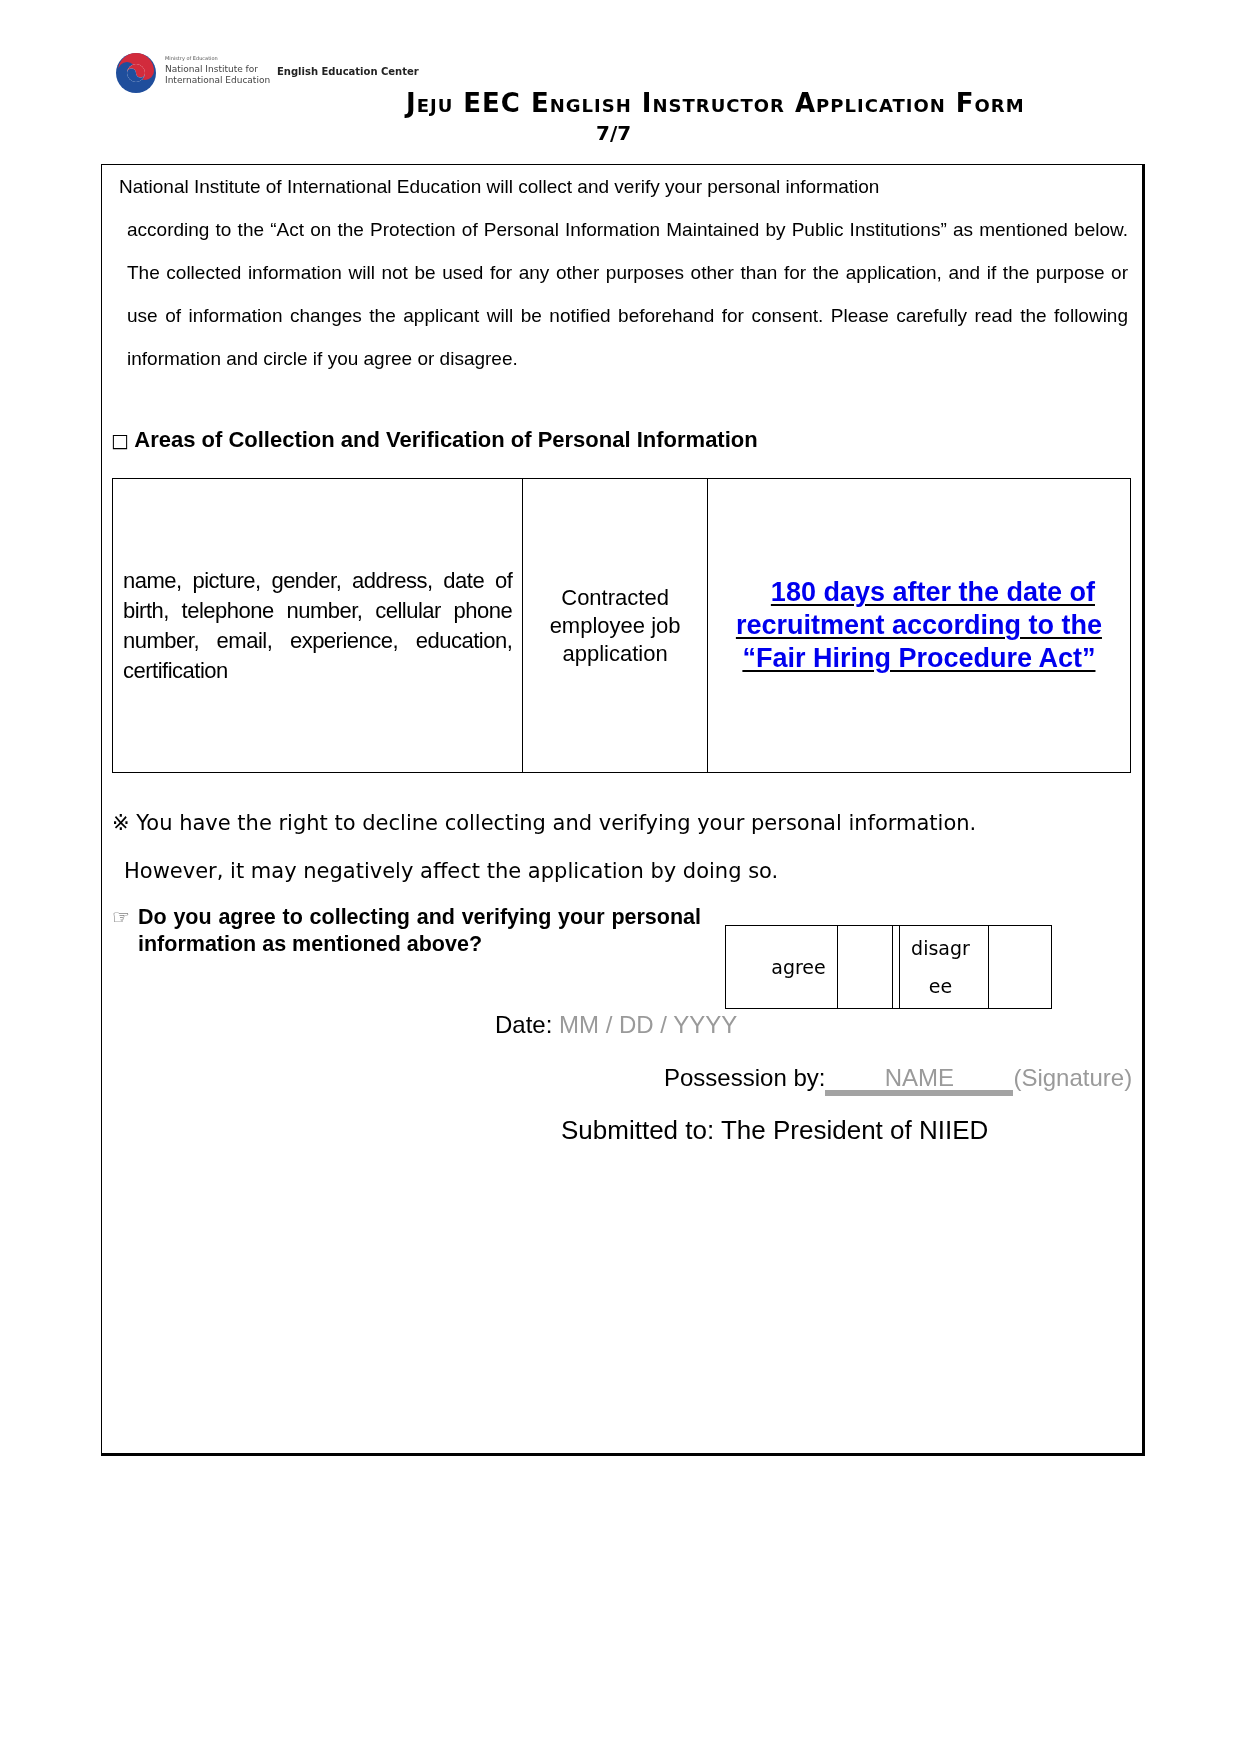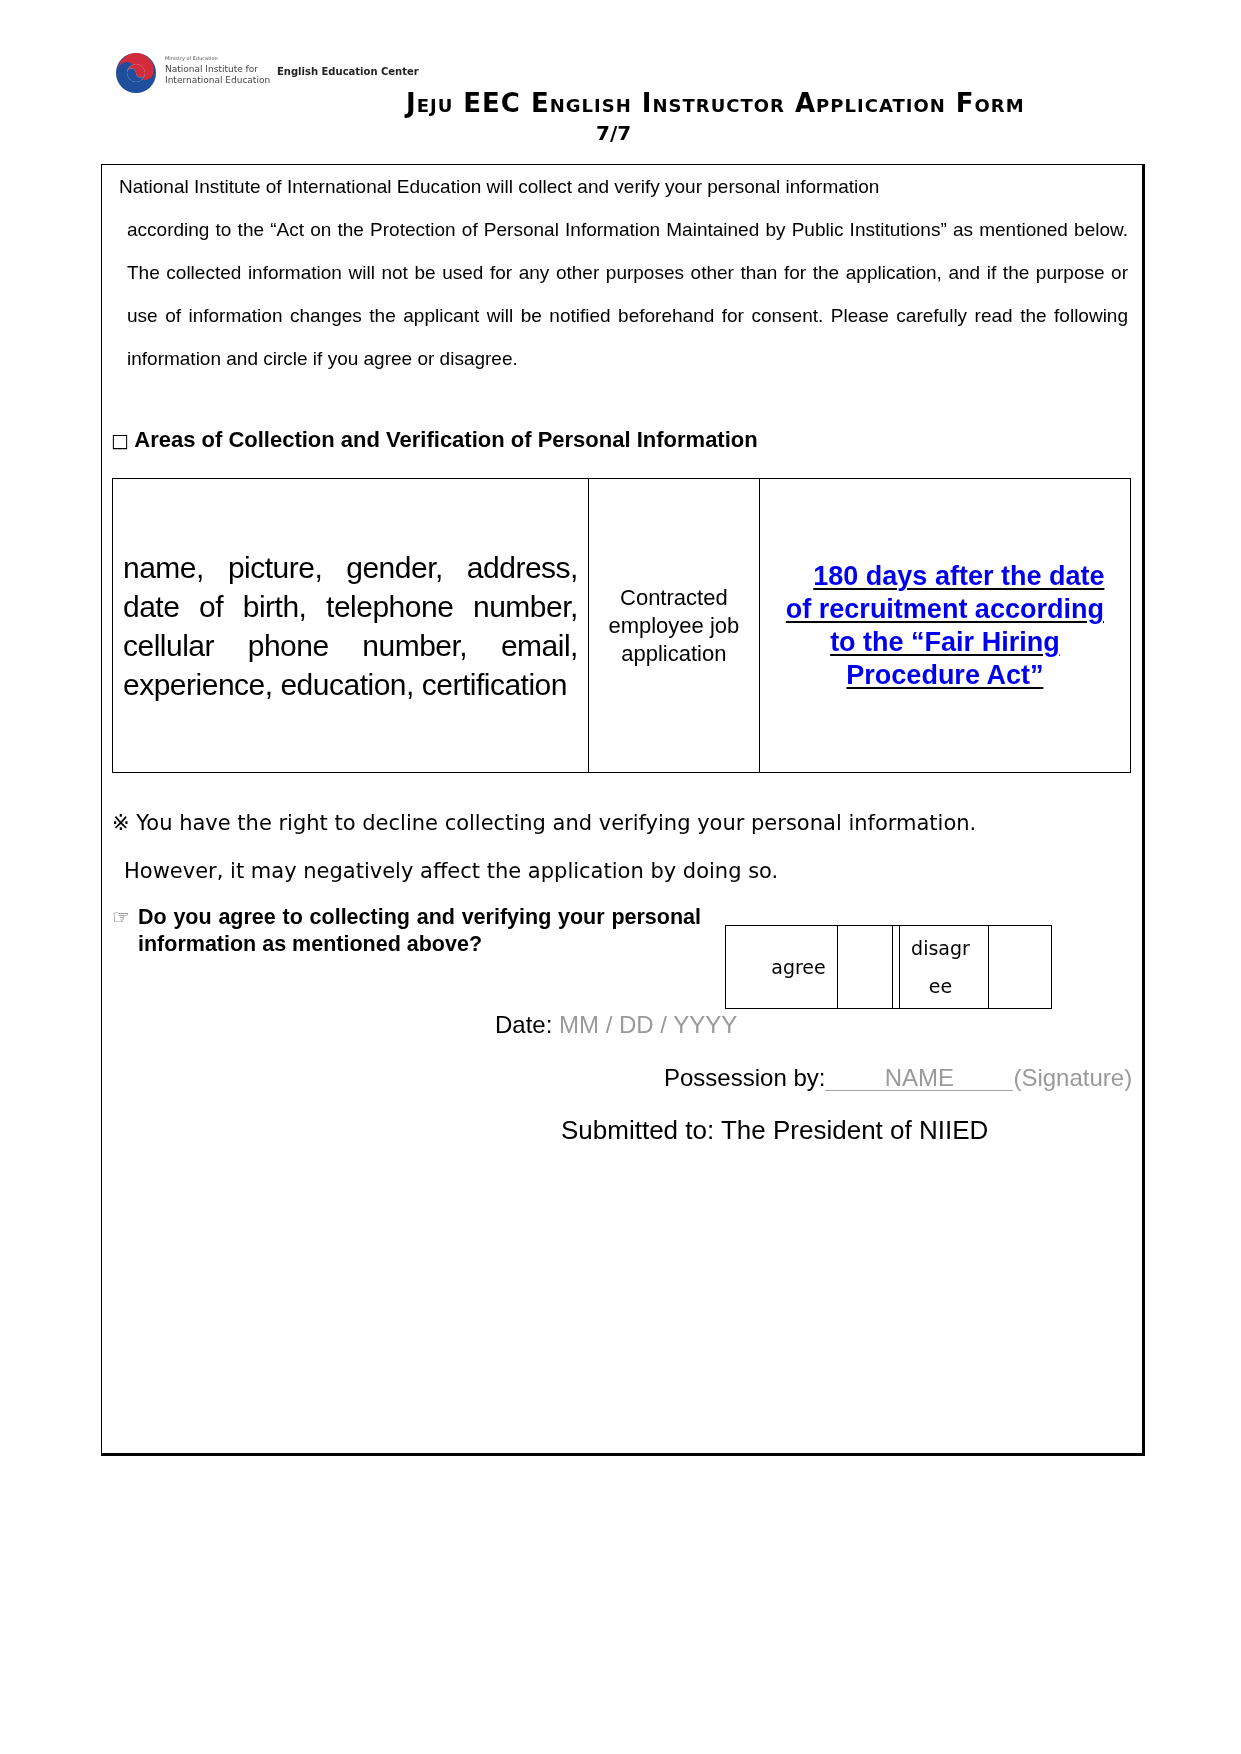--- a/index.html
+++ b/index.html
@@ -14,39 +14,39 @@
   .frame { left:101px; top:164px; width:1040px; height:1288px; border-left:1.5px solid #000; border-top:1.5px solid #000; border-right:3px solid #000; border-bottom:3px solid #000; }
   .intro { left:119px; top:165px; width:1009px; font-size:19px; line-height:43px; text-align:justify; }
   .intro .l1 { display:block; text-align:left; }
   .intro .rest { display:block; padding-left:8px; text-align:justify; text-align-last:left; }
   .section { left:111px; top:427px; font-size:22px; font-weight:bold; white-space:nowrap; }
   table.areas { position:absolute; left:112px; top:478px; width:1019px; border-collapse:collapse; font-size:22px; }
   table.areas th, table.areas td { border:1.3px solid #000; }
   table.areas th { background:#e4e4e4; font-weight:normal; height:69px; text-align:center; line-height:26px; padding:0 6px; }
   table.areas td { height:261px; vertical-align:middle; }
   .c1 { width:392px; } .c2 { width:180px; }
-  .td-areas { text-align:justify; padding:12px 10px; font-size:30px; line-height:39px; letter-spacing:-0.5px; }
+  .td-areas { text-align:justify; padding:12px 10px; font-size:22px; line-height:30px; letter-spacing:-0.5px; }
   .td-purpose { text-align:center; font-size:22px; line-height:28px; padding:16px 6px; }
   .td-duration { text-align:center; font-size:27px; font-weight:bold; line-height:33px; color:#0000ee; padding:0 16px; }
   .td-duration span { text-decoration:underline; text-decoration-color:#000; text-decoration-thickness:2px; text-underline-offset:3px;margin-left:28px; }
   .note1 { left:112px; top:811px; font-size:21px; white-space:nowrap; font-family:"DejaVu Sans", sans-serif; }
   .note2 { left:112px; top:859px; font-size:21px; white-space:nowrap; font-family:"DejaVu Sans", sans-serif;margin-left:12px; }
   .q-icon { left:112px; top:905px; font-size:20px; color:#444; }
   .question { left:138px; top:904px; width:563px; font-size:21.5px; font-weight:bold; line-height:27px; text-align:justify; text-align-last:left; }
   .choice { display:flex; border:1.3px solid #000; height:82px; font-size:19px; font-family:"DejaVu Sans", sans-serif; }
   .choice .lbl { display:flex; align-items:center; justify-content:center; text-align:center; border-right:1.3px solid #000; line-height:38px; }
   .choice .box { flex:1; cursor:pointer; }
   .agree-box { left:725px; top:925px; width:139px;padding-left:34px; }
   .agree-box .lbl { width:77px; }
   .disagree-box { left:892px; top:925px; width:158px; }
   .disagree-box .lbl { width:96px; word-break:break-all; padding:0 16px; box-sizing:border-box; }
   .date { left:495px; top:1011px; font-size:24px; white-space:nowrap; }
   .ph { color:#9a9a9a; }
   .submitted-by { left:664px; top:1064px; font-size:24px; white-space:nowrap; }
-  .sig-line { display:inline-block; border-bottom:1px solid #a3a3a3; width:188px; text-align:center; color:#9a9a9a; line-height:24px; }
+  .sig-line { display:inline-block; border-bottom:6px solid #a3a3a3; width:188px; text-align:center; color:#9a9a9a; line-height:24px; }
   .submitted-to { left:561px; top:1115px; font-size:26px; white-space:nowrap; }
 </style>
 </head>
 <body>
 
 <svg class="abs logo" viewBox="0 0 44 44">
   <circle cx="22" cy="22" r="20" fill="#1f4e9c"></circle>
   <path d="M4 20 A18 18 0 0 1 40 20 A9 9 0 0 1 22 20 A9 9 0 0 0 4 20 Z" fill="#d22b3c"></path>
   <circle cx="22" cy="22" r="9" fill="#fff"></circle>
   <path d="M13 22 A9 9 0 0 1 31 22 A4.5 4.5 0 0 1 22 22 A4.5 4.5 0 0 0 13 22Z" fill="#d22b3c"></path>

